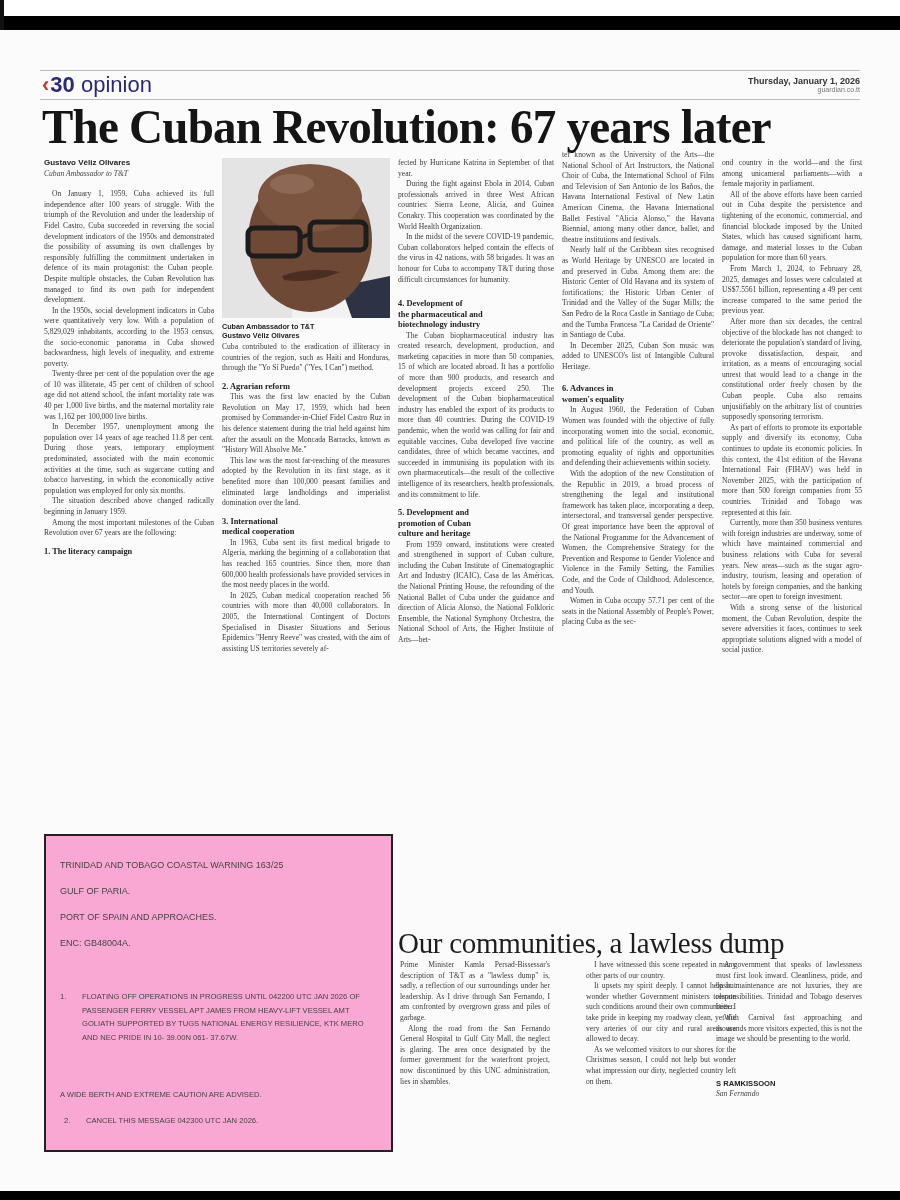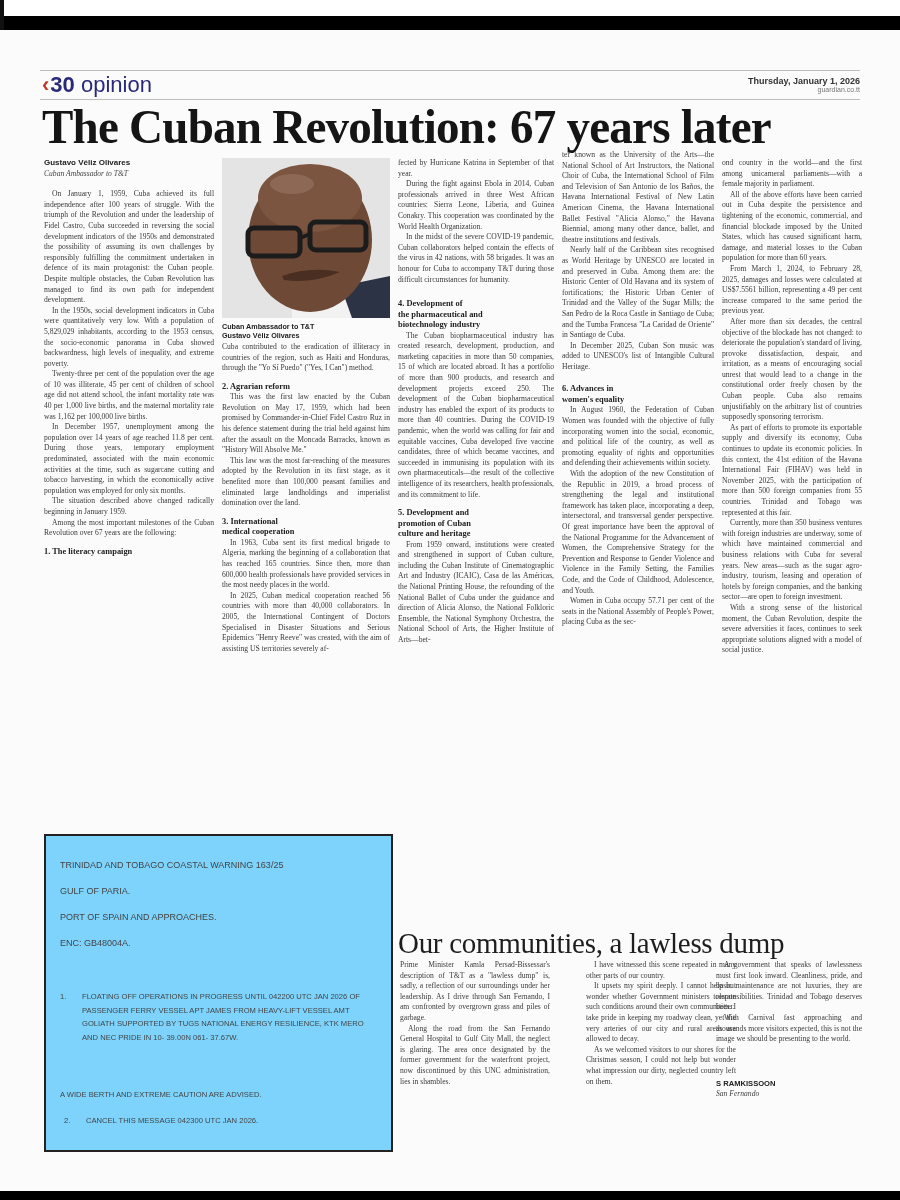--- a/index.html
+++ b/index.html
@@ -17,21 +17,21 @@
   .dateline .u{font-size:7px;color:#777;}
   .headline{position:absolute;left:42px;top:98px;font-family:"Liberation Serif",serif;font-weight:bold;font-size:49px;letter-spacing:-0.8px;color:#151515;white-space:nowrap;transform:scaleX(0.96);transform-origin:left;}
   .col{position:absolute;font-size:7.6px;line-height:10.6px;text-align:justify;color:#3a3a3a;}
   .col p{margin:0;text-indent:8px;}
   .col p.noind{text-indent:0;}
   .col h4{margin:8px 0 0 0;font-size:8.4px;line-height:10.5px;font-weight:bold;color:#222;}
   .byline{font-family:"Liberation Sans",sans-serif;font-weight:bold;font-size:8px;color:#222;}
   .byrole{font-style:italic;font-size:7.6px;color:#444;margin-bottom:10px;}
   .photo{position:absolute;left:222px;top:158px;width:168px;height:160px;background:linear-gradient(#e9e9e9,#dcdcdc);overflow:hidden;}
   .caption{position:absolute;left:222px;top:322px;font-family:"Liberation Sans",sans-serif;font-weight:bold;font-size:7.2px;line-height:9px;color:#222;}
-  .warnbox{position:absolute;left:44px;top:834px;width:345px;height:314px;border:2.5px solid #222;background:#7dd3fc;font-family:"Liberation Sans",sans-serif;color:#444;}
+  .warnbox{position:absolute;left:44px;top:834px;width:345px;height:314px;border:2.5px solid #222;background:#f9a8d4;font-family:"Liberation Sans",sans-serif;color:#444;}
   .warnbox .l{position:absolute;left:14px;font-size:9px;}
   .warnbox .li{position:absolute;left:14px;font-size:7.6px;line-height:13.5px;}
   .warnbox .li .n{display:inline-block;width:22px;}
   .warnbox .li .t{display:inline-block;width:295px;vertical-align:top;}
   .h2{position:absolute;left:398px;top:927px;font-family:"Liberation Serif",serif;font-size:29px;color:#1e1e1e;white-space:nowrap;letter-spacing:-0.3px;}
   .sig{font-family:"Liberation Sans",sans-serif;font-weight:bold;font-size:7.6px;color:#222;margin-top:34px;}
   .sigloc{font-style:italic;font-size:7.6px;color:#444;}
 </style>
 </head>
 <body>
@@ -88,21 +88,21 @@
   <h4>2. Agrarian reform</h4>
   <p>This was the first law enacted by the Cuban Revolution on May 17, 1959, which had been promised by Commander-in-Chief Fidel Castro Ruz in his defence statement during the trial held against him after the assault on the Moncada Barracks, known as "History Will Absolve Me."</p>
   <p>This law was the most far-reaching of the measures adopted by the Revolution in its first stage, as it benefited more than 100,000 peasant families and eliminated large landholdings and imperialist domination over the land.</p>
   <h4><span>3. International</span><br><span>medical cooperation</span></h4>
   <p>In 1963, Cuba sent its first medical brigade to Algeria, marking the beginning of a collaboration that has reached 165 countries. Since then, more than 600,000 health professionals have provided services in the most needy places in the world.</p>
   <p>In 2025, Cuban medical cooperation reached 56 countries with more than 40,000 collaborators. In 2005, the International Contingent of Doctors Specialised in Disaster Situations and Serious Epidemics "Henry Reeve" was created, with the aim of assisting US territories severely af-</p>
 </div>
 
 <div class="col" style="left:398px;top:158px;width:156px;">
   <p class="noind">fected by Hurricane Katrina in September of that year.</p>
-  <p>During the fight against Ebola in 2014, Cuban professionals arrived in three West African countries: Sierra Leone, Liberia, and Guinea Conakry. This cooperation was coordinated by the World Health Organization.</p>
+  <p>During the fight against Ebola in 2014, Cuban professionals arrived in three West African countries: Sierra Leone, Alicia, and Guinea Conakry. This cooperation was coordinated by the World Health Organization.</p>
   <p>In the midst of the severe COVID-19 pandemic, Cuban collaborators helped contain the effects of the virus in 42 nations, with 58 brigades. It was an honour for Cuba to accompany T&amp;T during those difficult circumstances for humanity.</p>
   <h4 style="margin-top:14px"><span>4. Development of</span><br><span>the pharmaceutical and</span><br><span>biotechnology industry</span></h4>
   <p>The Cuban biopharmaceutical industry has created research, development, production, and marketing capacities in more than 50 companies, 15 of which are located abroad. It has a portfolio of more than 900 products, and research and development projects exceed 250. The development of the Cuban biopharmaceutical industry has enabled the export of its products to more than 40 countries. During the COVID-19 pandemic, when the world was calling for fair and equitable vaccines, Cuba developed five vaccine candidates, three of which became vaccines, and succeeded in immunising its population with its own pharmaceuticals—the result of the collective intelligence of its researchers, health professionals, and its commitment to life.</p>
   <h4><span>5. Development and</span><br><span>promotion of Cuban</span><br><span>culture and heritage</span></h4>
   <p>From 1959 onward, institutions were created and strengthened in support of Cuban culture, including the Cuban Institute of Cinematographic Art and Industry (ICAIC), Casa de las Américas, the National Printing House, the refounding of the National Ballet of Cuba under the guidance and direction of Alicia Alonso, the National Folkloric Ensemble, the National Symphony Orchestra, the National School of Arts, the Higher Institute of Arts—bet-</p>
 </div>
 
 <div class="col" style="left:562px;top:150px;width:152px;">
   <p class="noind">ter known as the University of the Arts—the National School of Art Instructors, the National Choir of Cuba, the International School of Film and Television of San Antonio de los Baños, the Havana International Festival of New Latin American Cinema, the Havana International Ballet Festival "Alicia Alonso," the Havana Biennial, among many other dance, ballet, and theatre institutions and festivals.</p>
   <p>Nearly half of the Caribbean sites recognised as World Heritage by UNESCO are located in and preserved in Cuba. Among them are: the Historic Center of Old Havana and its system of fortifications; the Historic Urban Center of Trinidad and the Valley of the Sugar Mills; the San Pedro de la Roca Castle in Santiago de Cuba; and the Tumba Francesa "La Caridad de Oriente" in Santiago de Cuba.</p>

